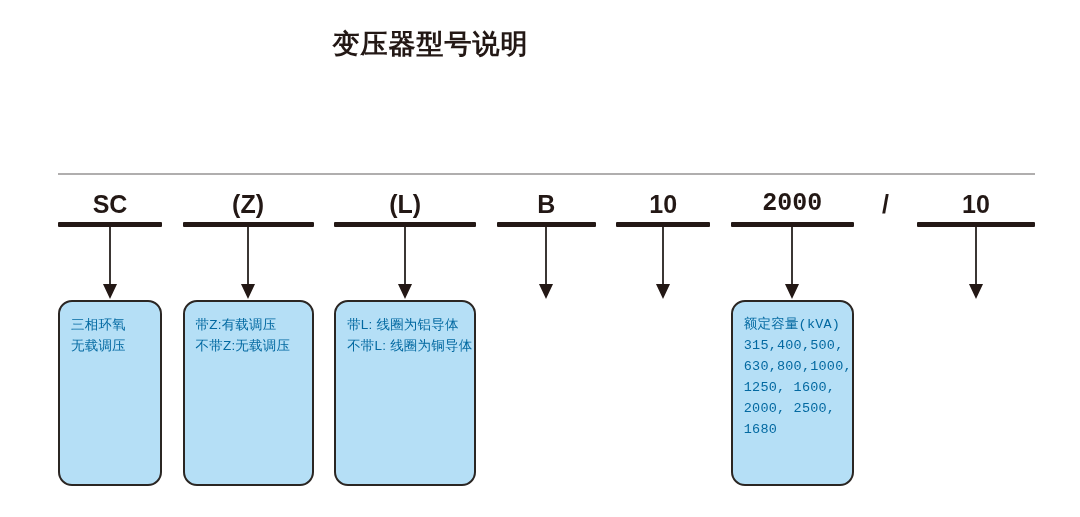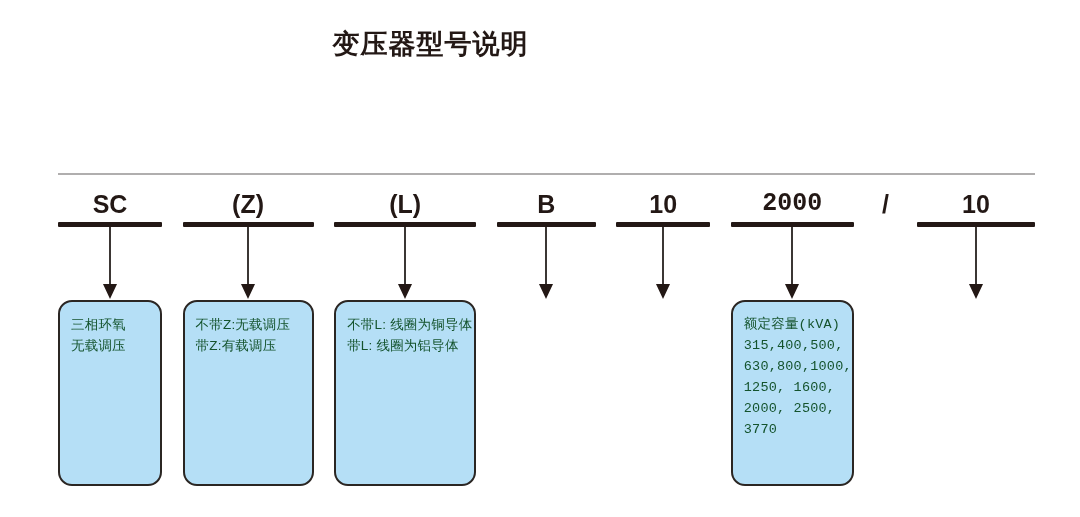--- a/index.html
+++ b/index.html
@@ -107,21 +107,21 @@
     height: 186px;
     background: #b5dff6;
     border: 2px solid #2b2623;
     border-radius: 14px;
     padding: 12px 9px 8px 11px;
   }
 
   .desc-line {
     font-size: 13.5px;
     line-height: 21px;
-    color: #14532d;
+    color: #0369a1;
     white-space: nowrap;
     letter-spacing: 0.2px;
   }
 
   .separator-col {
     display: flex;
     flex-direction: column;
     align-items: center;
     height: 315px;
     width: 22px;
@@ -169,35 +169,35 @@
   </div>
 
   <div class="column col-w1">
     <div class="code-label">(Z)</div>
     <div class="code-underline"></div>
     <div class="arrow-zone">
       <div class="arrow-shaft"></div>
       <div class="arrow-head"></div>
     </div>
     <div class="desc-box">
+      <div class="desc-line">带Z:有载调压</div>
       <div class="desc-line">不带Z:无载调压</div>
-      <div class="desc-line">带Z:有载调压</div>
     </div>
   </div>
 
   <div class="column col-w2">
     <div class="code-label">(L)</div>
     <div class="code-underline"></div>
     <div class="arrow-zone">
       <div class="arrow-shaft"></div>
       <div class="arrow-head"></div>
     </div>
     <div class="desc-box">
+      <div class="desc-line">带L: 线圈为铝导体</div>
       <div class="desc-line">不带L: 线圈为铜导体</div>
-      <div class="desc-line">带L: 线圈为铝导体</div>
     </div>
   </div>
 
   <div class="column col-w3">
     <div class="code-label">B</div>
     <div class="code-underline"></div>
     <div class="arrow-zone">
       <div class="arrow-shaft"></div>
       <div class="arrow-head"></div>
     </div>
@@ -218,21 +218,21 @@
     <div class="arrow-zone">
       <div class="arrow-shaft"></div>
       <div class="arrow-head"></div>
     </div>
     <div class="desc-box">
       <div class="desc-line">额定容量(kVA)</div>
       <div class="desc-line">315,400,500,</div>
       <div class="desc-line">630,800,1000,</div>
       <div class="desc-line">1250, 1600,</div>
       <div class="desc-line">2000, 2500,</div>
-      <div class="desc-line">3770</div>
+      <div class="desc-line">1680</div>
     </div>
   </div>
 
   <div class="separator-col">
     <div class="separator-mark">/</div>
   </div>
 
   <div class="column col-w6">
     <div class="code-label">10</div>
     <div class="code-underline"></div>

